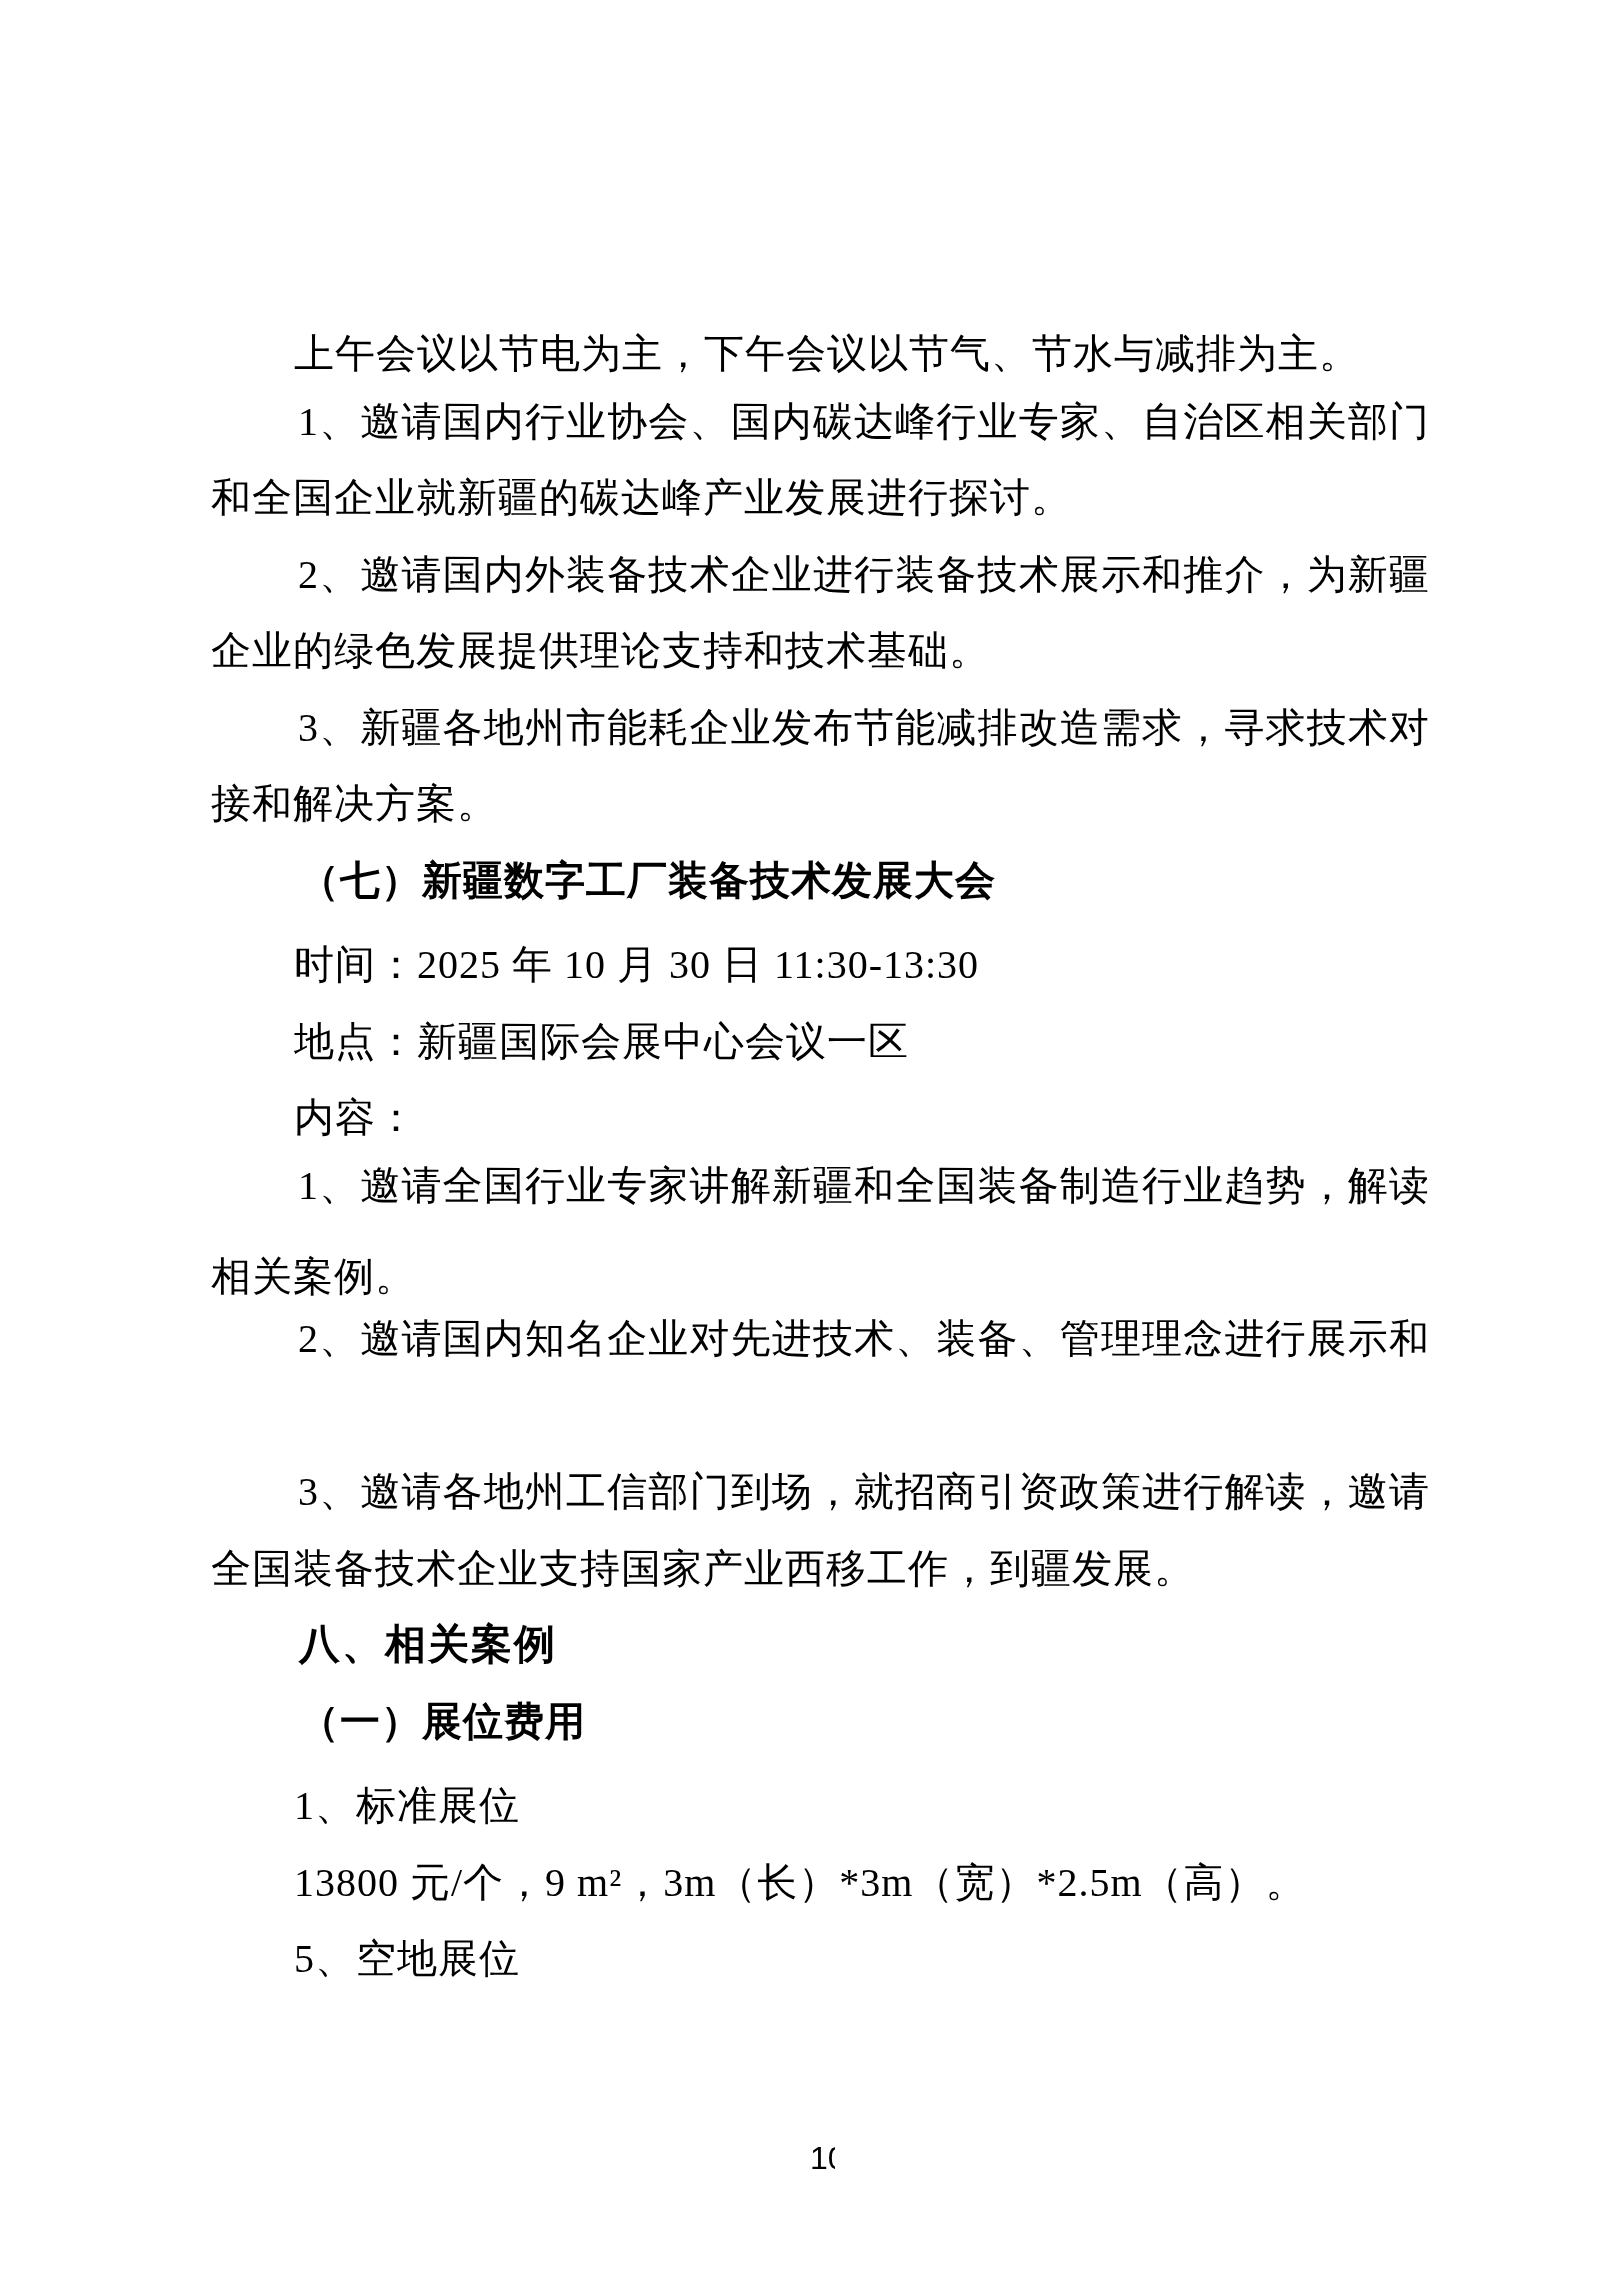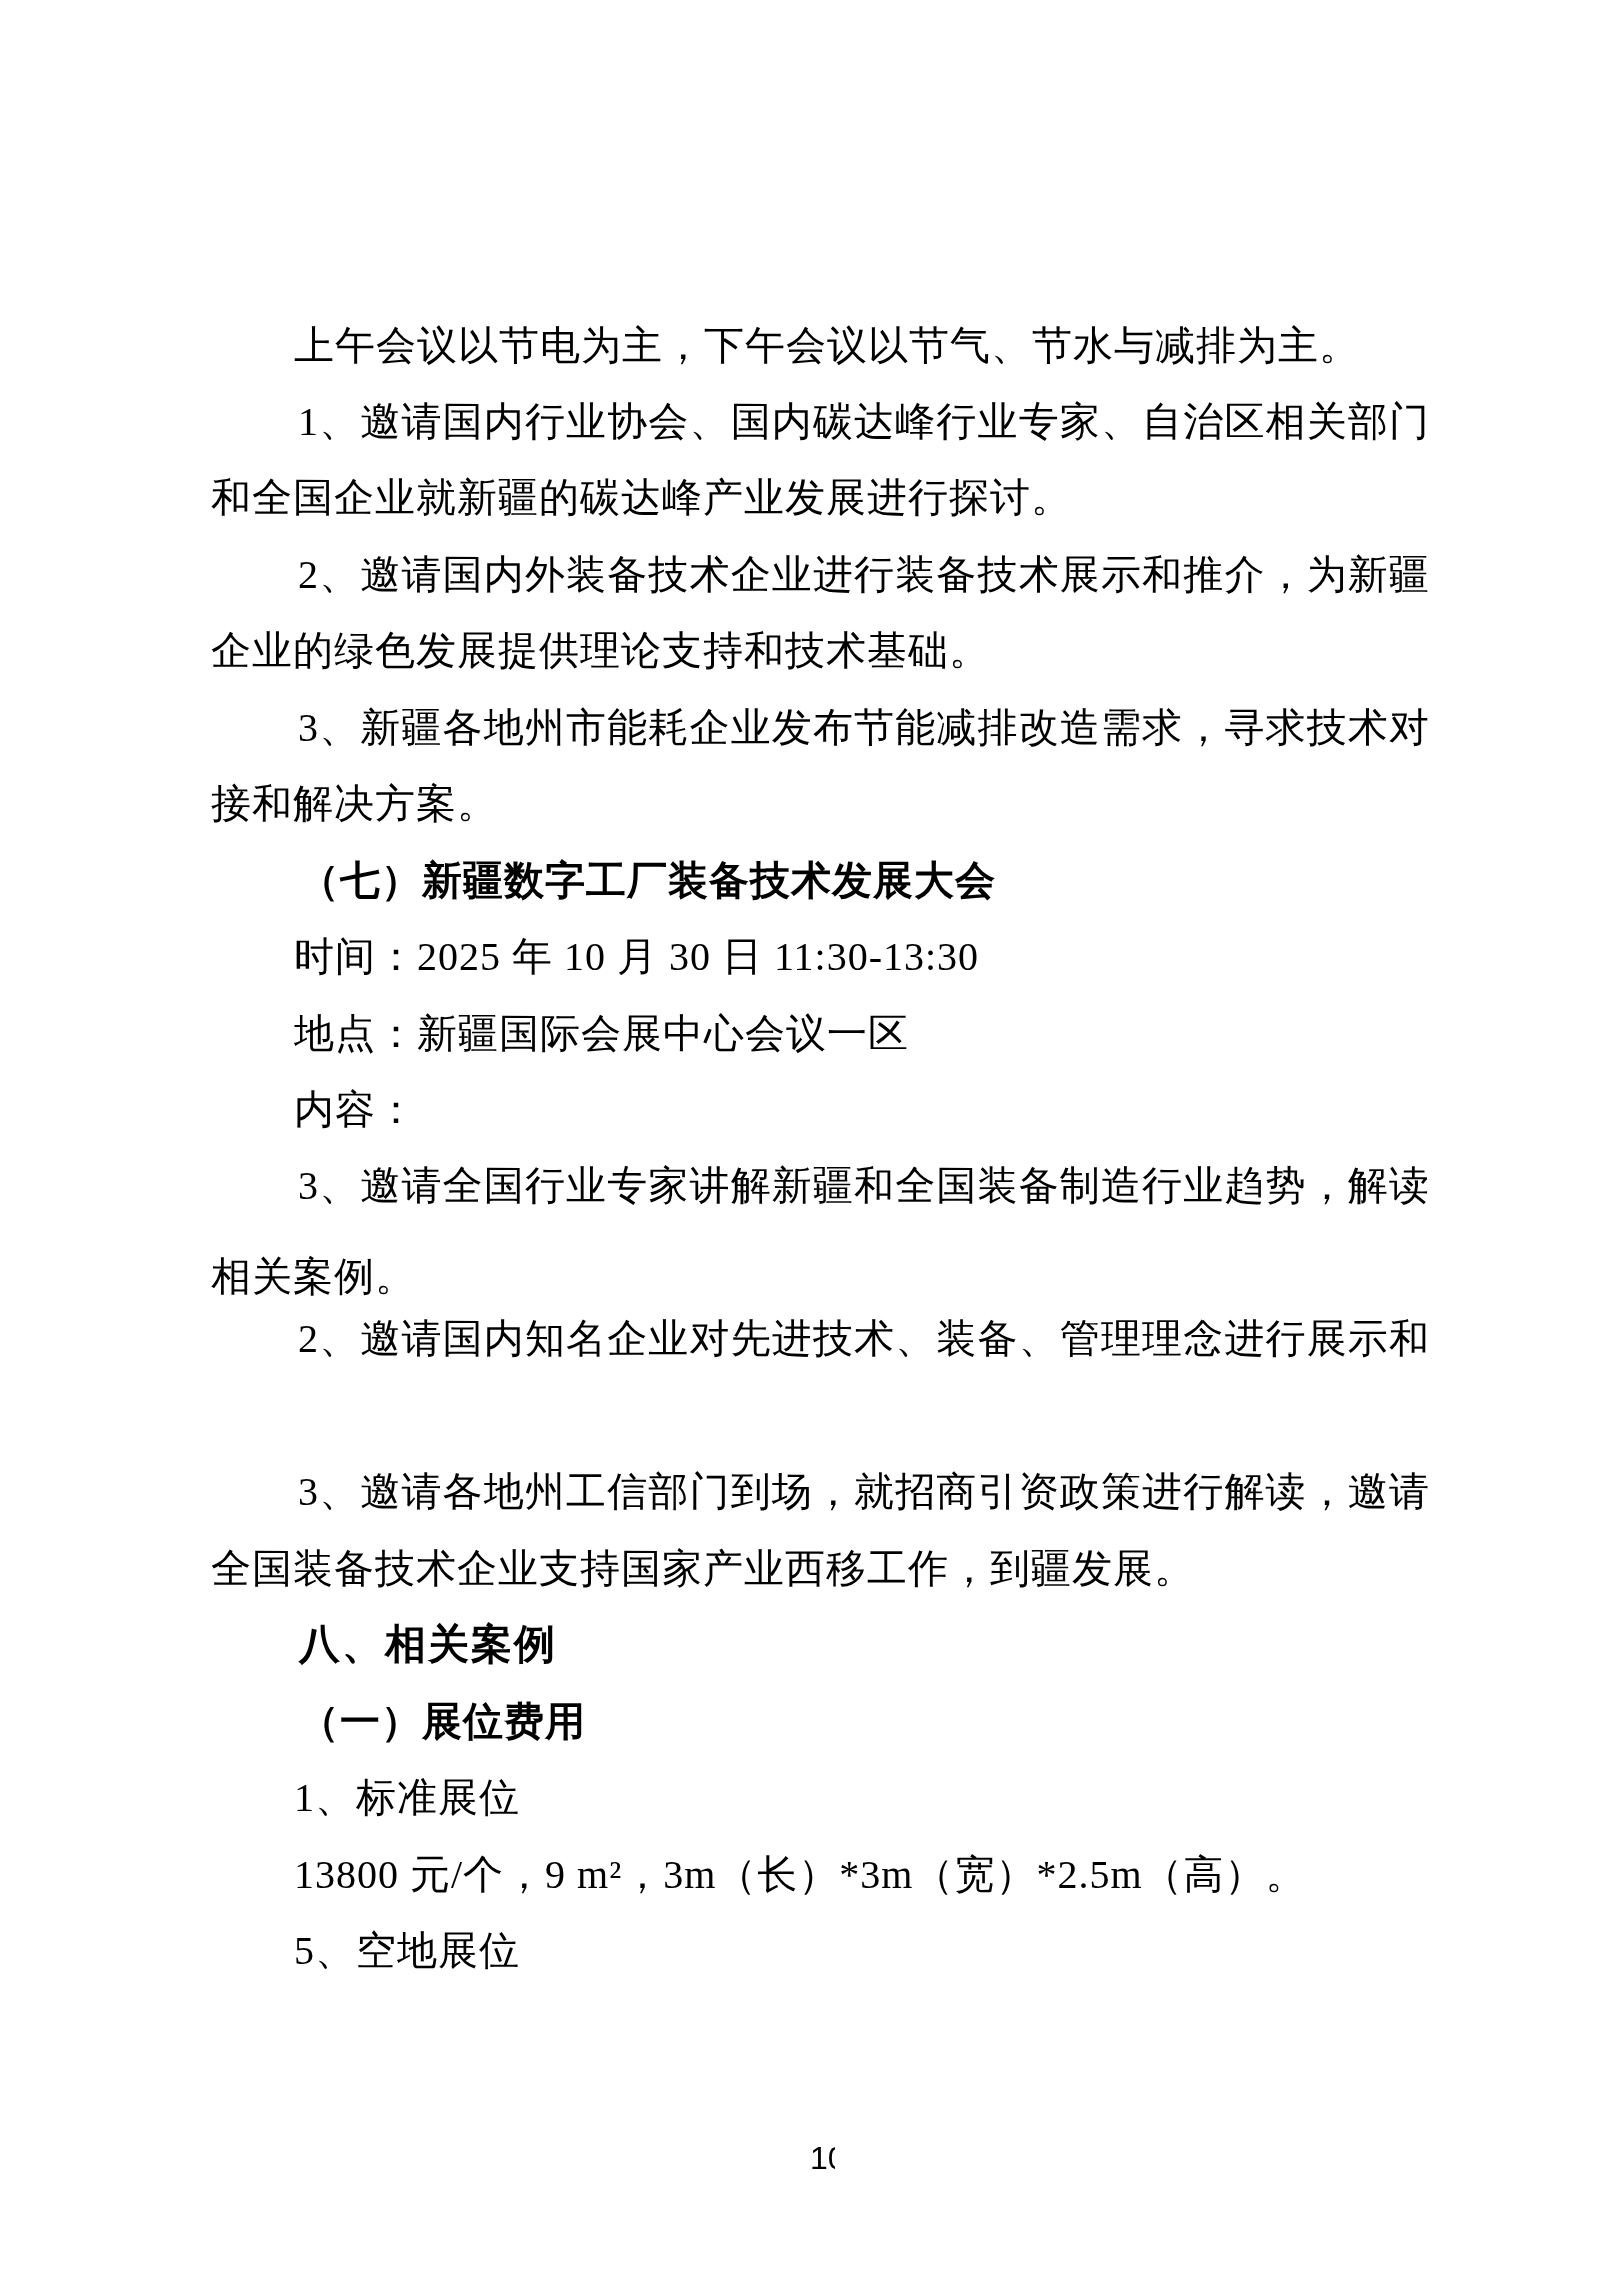--- a/index.html
+++ b/index.html
@@ -18,21 +18,21 @@
   }
   .line {
     position: absolute;
     font-size: 40px;
     line-height: 51px;
     white-space: pre;
     letter-spacing: 1px;
     color: #000000;
   }
   
-  .ind  { left: 294px; }
+  .ind  { left: 294px; margin-top: 8px; }
   
   .cont { left: 211px; }
   
   .just {
     left: 298px;
     width: 1132px;
     white-space: normal;
     text-align: justify;
     text-align-last: justify;
   }
@@ -74,21 +74,21 @@
   <div class="line just" style="top:549px">2、邀请国内外装备技术企业进行装备技术展示和推介，为新疆</div>
   <div class="line cont" style="top:625px">企业的绿色发展提供理论支持和技术基础。</div>
   <div class="line just" style="top:702px">3、新疆各地州市能耗企业发布节能减排改造需求，寻求技术对</div>
   <div class="line cont" style="top:778px">接和解决方案。</div>
 
   <div class="line h-serif" style="top:855px">（七）新疆数字工厂装备技术发展大会</div>
   <div class="line ind" style="top:931px">时间：2025 年 10 月 30 日 11:30-13:30</div>
   <div class="line ind" style="top:1008px">地点：新疆国际会展中心会议一区</div>
   <div class="line ind" style="top:1084px">内容：</div>
 
-  <div class="line just" style="top:1160px">3、邀请全国行业专家讲解新疆和全国装备制造行业趋势，解读</div>
+  <div class="line just" style="top:1160px">1、邀请全国行业专家讲解新疆和全国装备制造行业趋势，解读</div>
   <div class="line cont" style="top:1251px">相关案例。</div>
   <div class="line just" style="top:1313px">2、邀请国内知名企业对先进技术、装备、管理理念进行展示和</div>
   <div class="line just" style="top:1466px">3、邀请各地州工信部门到场，就招商引资政策进行解读，邀请</div>
   <div class="line cont" style="top:1543px">全国装备技术企业支持国家产业西移工作，到疆发展。</div>
 
   <div class="line h-sans" style="top:1619px">八、相关案例</div>
   <div class="line h-serif" style="top:1696px">（一）展位费用</div>
 
   <div class="line ind" style="top:1772px">1、标准展位</div>
   <div class="line ind" style="top:1849px">13800 元/个，9 m²，3m（长）*3m（宽）*2.5m（高）。</div>

